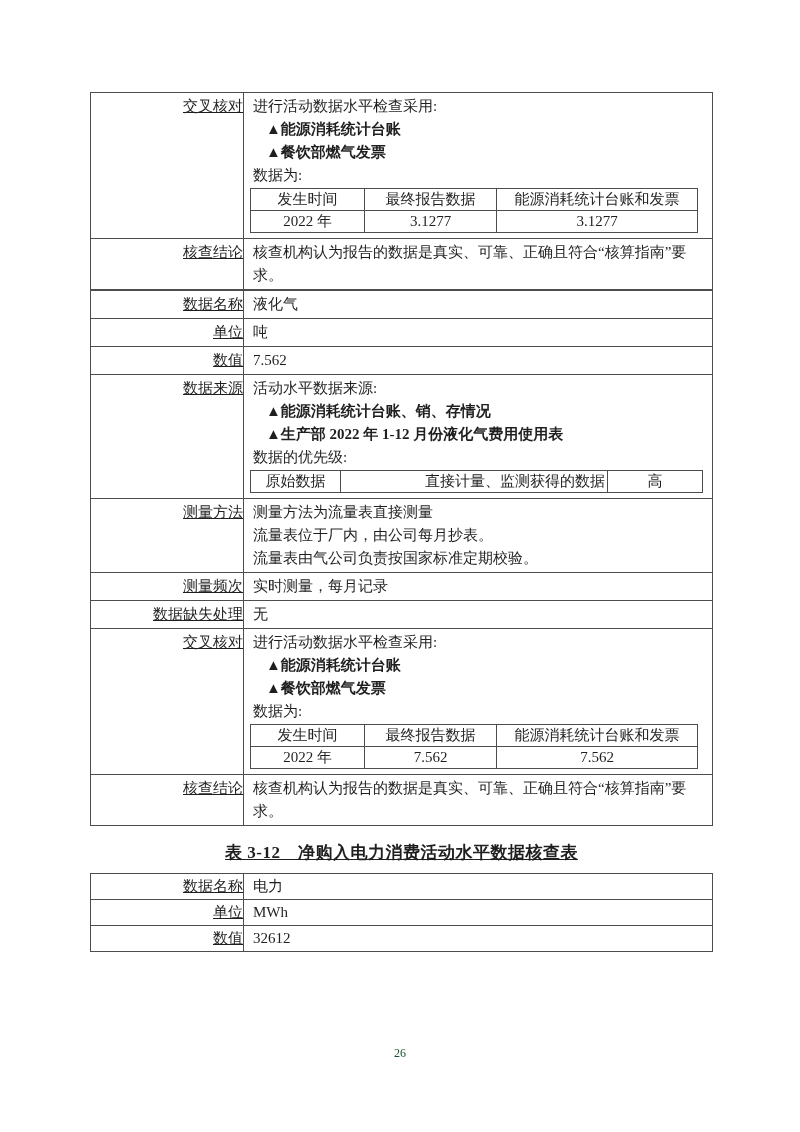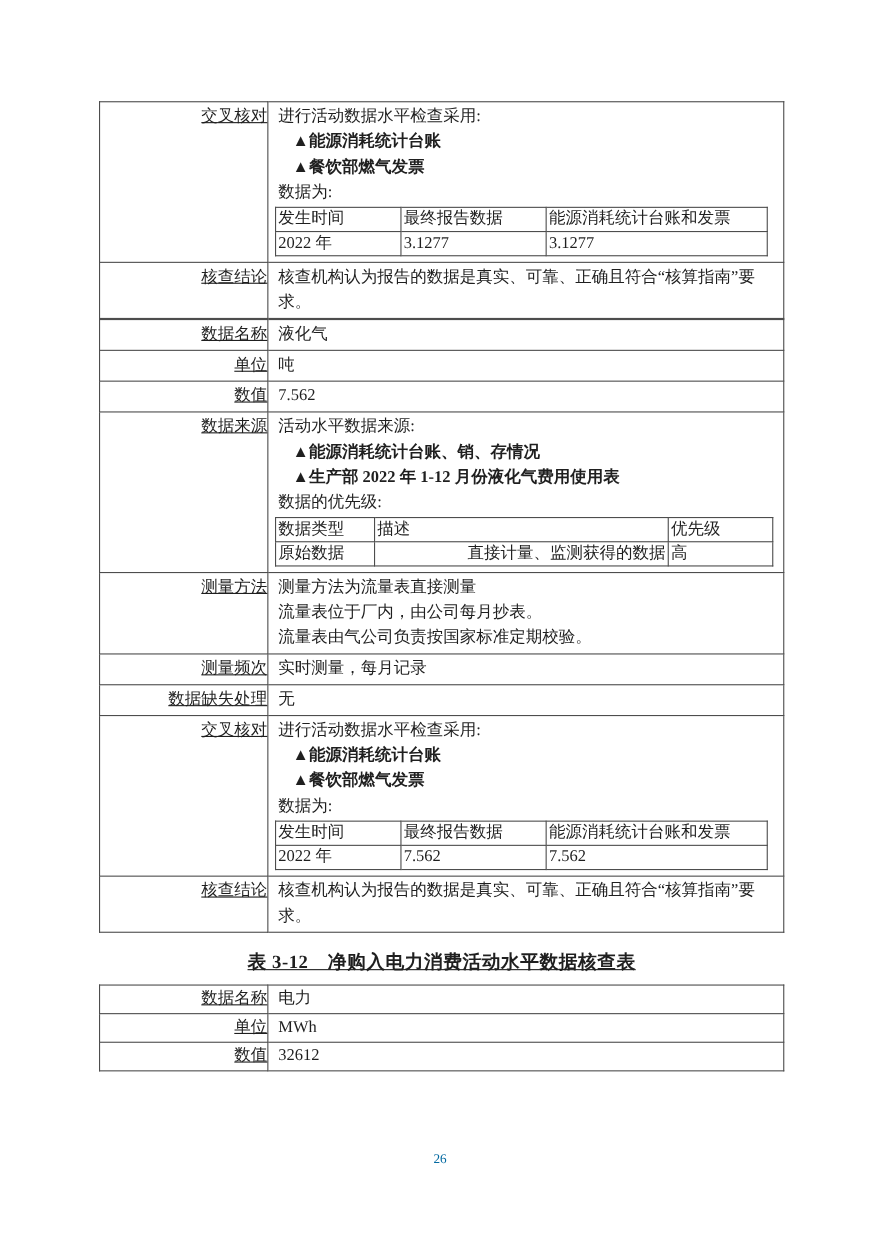--- a/index.html
+++ b/index.html
@@ -46,20 +46,21 @@
   table.t3 td.simple { height: 23px; line-height: 21px; }
   table.nested {
     border-collapse: collapse;
     table-layout: fixed;
     margin: 1px 0 3px 6px;
   }
   table.nested td {
     border: 1px solid #4d4d4d;
     height: 22px;
     line-height: 21px;
+    text-align: center;
     font-size: 15px;
     padding: 0 2px;
     white-space: nowrap;
     overflow: hidden;
   }
   table.nested td.left { text-align: right; padding-left: 8px; }
   .tbl-title {
     text-align: center;
     font-size: 17px;
     font-weight: 700;
@@ -68,21 +69,21 @@
   }
   .title-311 { margin: 10px 0 7px 0; }
   .title-312 { margin: 15px 0 8px 0; text-decoration: underline; }
   .page-num {
     position: absolute;
     left: 0;
     top: 1046px;
     width: 800px;
     text-align: center;
     font-size: 12px;
-    color: #0369a1;
+    color: #14532d;
   }
 </style>
 </head>
 <body>
 
 <div class="page">
   <div class="content">
 
     <table class="outer">
       <tbody>
@@ -145,25 +146,20 @@
           <div class="tline bullet">▲能源消耗统计台账、销、存情况</div>
           <div class="tline bullet">▲生产部 2022 年 1-12 月份液化气费用使用表</div>
           <div class="tline">数据的优先级:</div>
           <table class="nested">
             <colgroup>
                   <col style="width:90px">
                   <col style="width:267px">
                   <col style="width:95px">
                 </colgroup>
             <tbody>
-                  <tr>
-              <td>数据类型</td>
-              <td>描述</td>
-              <td>优先级</td>
-            </tr>
             <tr>
               <td>原始数据</td>
               <td class="left">直接计量、监测获得的数据</td>
               <td>高</td>
             </tr>
           </tbody>
               </table>
         </td>
       </tr>
       <tr>

